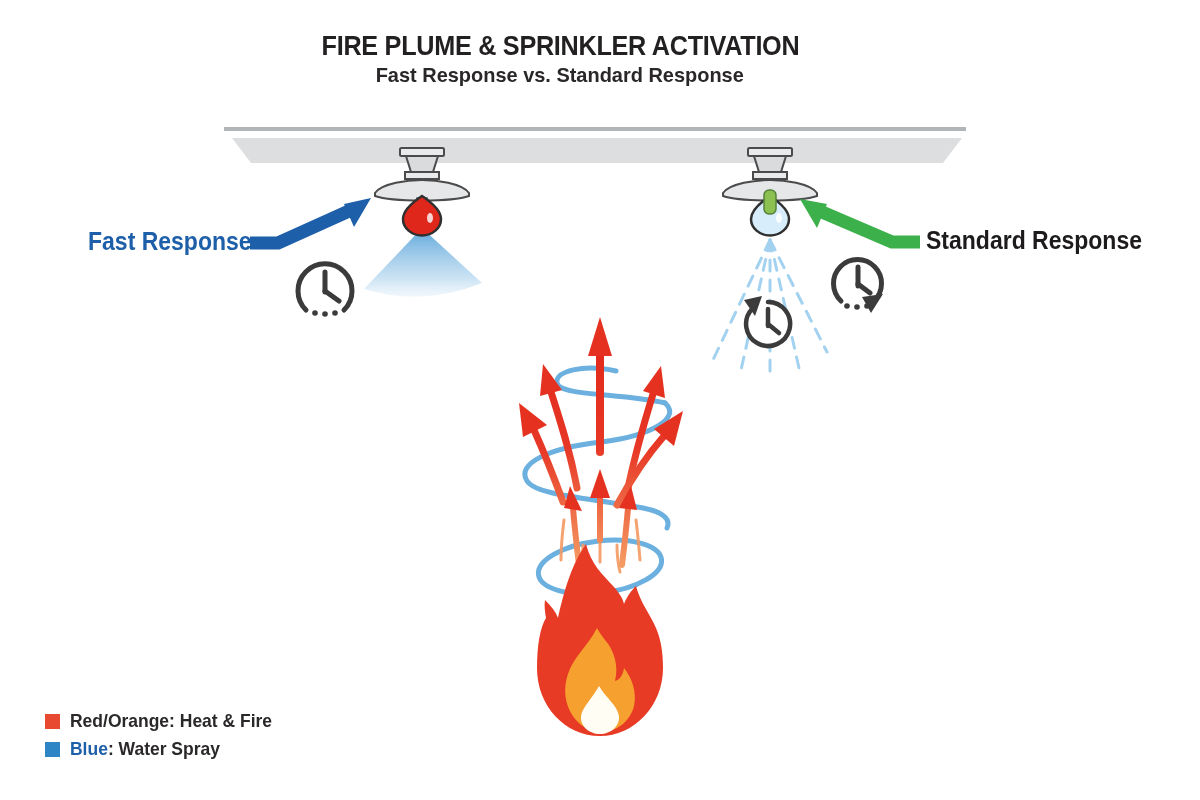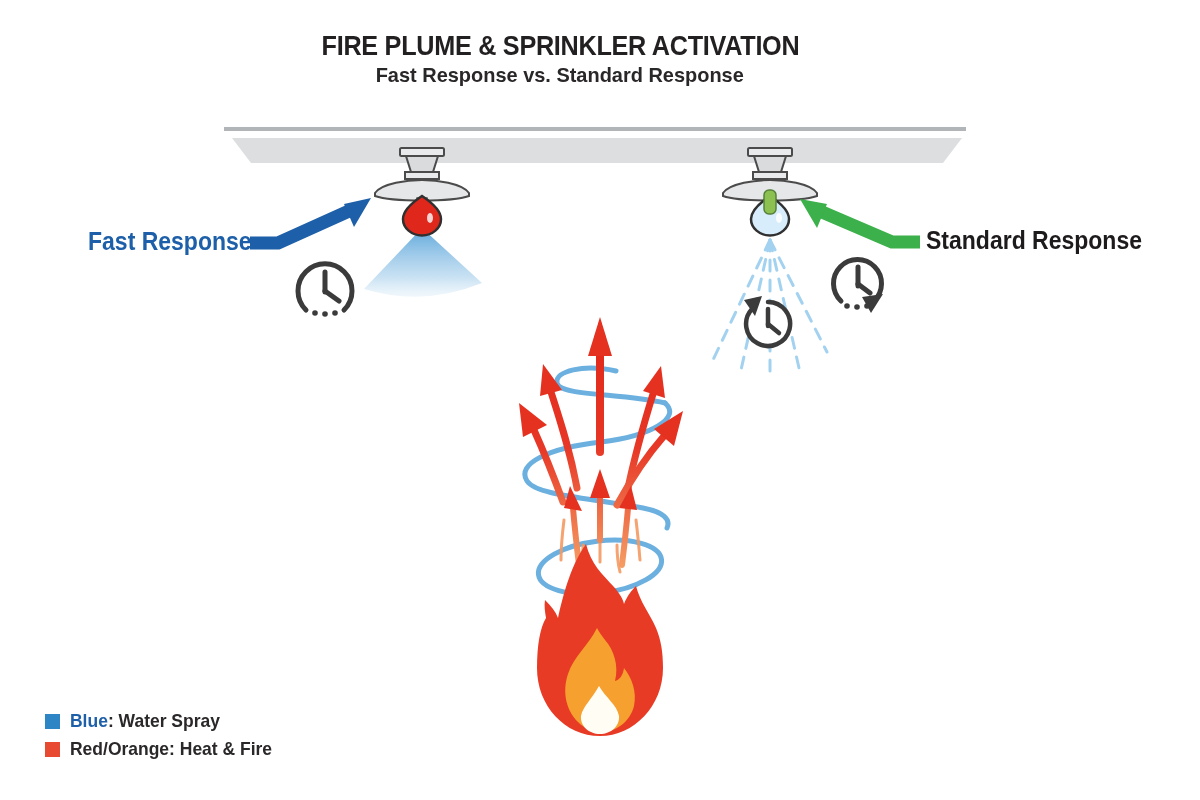--- a/index.html
+++ b/index.html
@@ -181,22 +181,22 @@
   <div class="titleblock">
     <span class="title">FIRE PLUME &amp; SPRINKLER ACTIVATION</span>
     <span class="subtitle"><span>Fast Response vs. Standard Response</span></span>
   </div>
 
   <div class="resp-label fast">Fast Response</div>
   <div class="resp-label standard">Standard Response</div>
 
   <div class="legend">
     <div class="legend-row">
+      <span class="swatch" style="background-color: rgb(232, 74, 49);"></span>
+      <span class="legend-text">Red/Orange: Heat &amp; Fire</span>
+    </div>
+    <div class="legend-row">
       <span class="swatch" style="background-color: rgb(45, 133, 197);"></span>
       <span class="legend-text"><span class="blue-word" style="color: rgb(29, 95, 168);">Blue</span><span>: Water Spray</span></span>
     </div>
-    <div class="legend-row">
-      <span class="swatch" style="background-color: rgb(232, 74, 49);"></span>
-      <span class="legend-text">Red/Orange: Heat &amp; Fire</span>
-    </div>
   </div>
 
 </div>
 
 </body></html>

